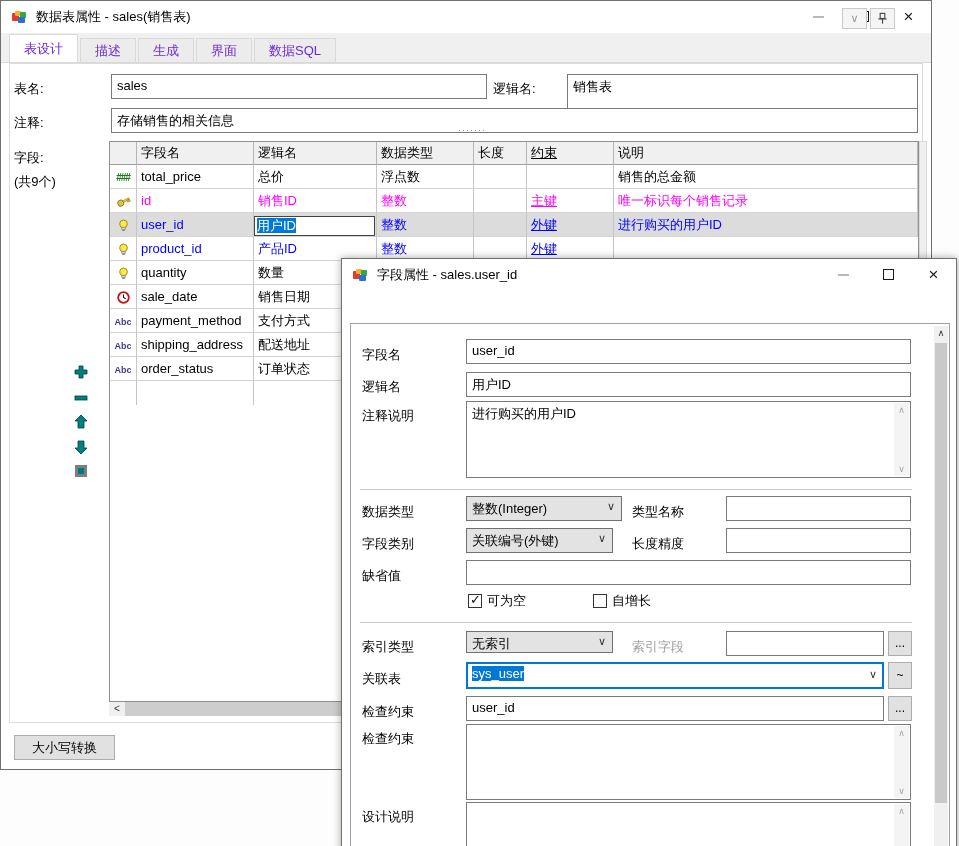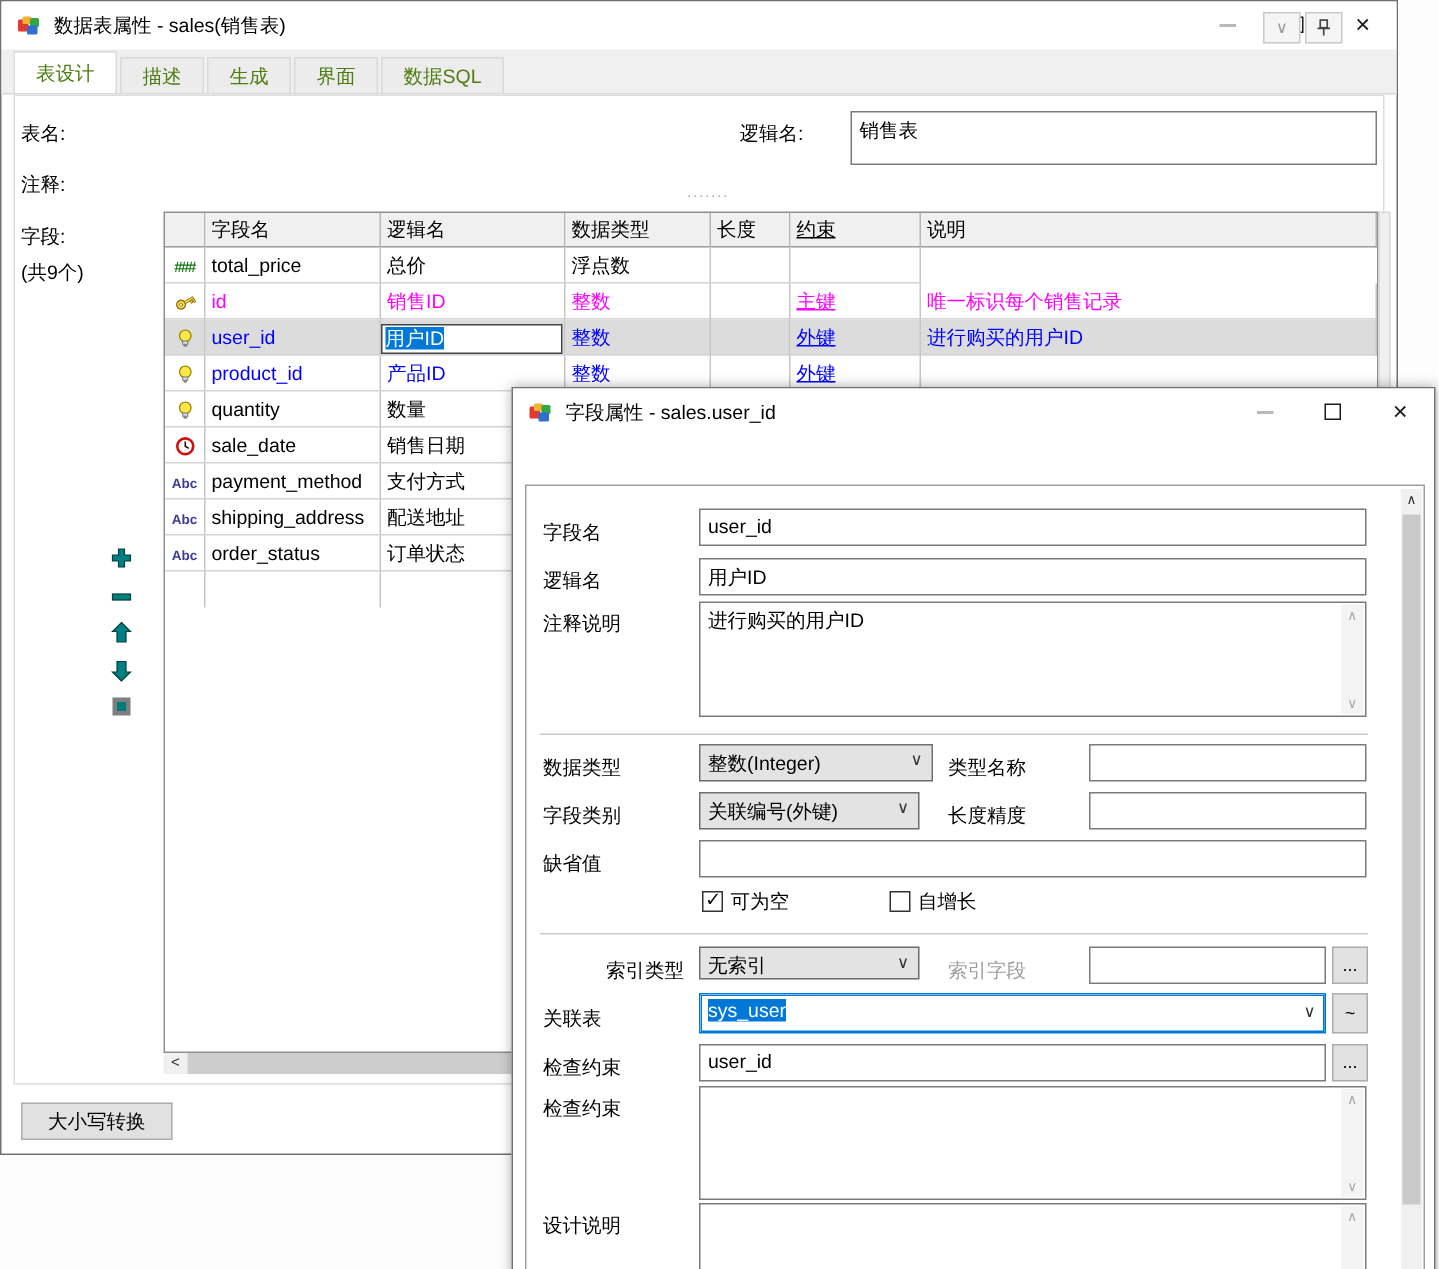--- a/index.html
+++ b/index.html
@@ -18,21 +18,21 @@
   .titlebar .ttl { font-size:13px; }
   .winbtns { position:absolute; right:0; top:0; height:31px; display:flex; }
   .winbtn { width:45px; height:31px; display:flex; align-items:center; justify-content:center; }
   .glyph-min { width:11px; height:2px; background:#b9b9b9; }
   .glyph-max { width:11px; height:11px; border:1.5px solid #1a1a1a; }
   .glyph-close { font-size:17px; line-height:1; color:#1a1a1a; font-weight:400; }
 
   .tabstrip { position:absolute; left:0; right:0; height:30px; background:#f0f0f0; border-bottom:1px solid #d9d9d9; display:flex; align-items:flex-end; }
   #main-win .tabstrip { top:32px; }
   #field-win .tabstrip { top:32px; }
-  .tab { height:24px; line-height:23px; padding:0 14px; border:1px solid #d9d9d9; border-bottom:none; margin-right:2px; background:#ececec; color:#4d7c0f; }
+  .tab { height:24px; line-height:23px; padding:0 14px; border:1px solid #d9d9d9; border-bottom:none; margin-right:2px; background:#ececec; color:#6d28d9; }
   .tab.active { height:28px; line-height:27px; background:#fff; position:relative; z-index:2; }
   .tabstrip .first { margin-left:8px; }
 
   .mini-btn { position:absolute; top:7px; width:25px; height:21px; background:#f5f5f5; border:1px solid #c9c9c9; display:flex; align-items:center; justify-content:center; font-size:11px; color:#9a9a9a; }
   #btn-collapse { right:64px; }
   #btn-pin { right:36px; color:#333; }
 
   .tabpage { position:absolute; left:8px; top:62px; width:914px; height:660px; background:#fff; border:1px solid #dcdcdc; }
 
   .lbl { position:absolute; white-space:nowrap; }
@@ -144,24 +144,26 @@
     <svg width="13" height="13" viewBox="0 0 14 14">
       <rect x="4.5" y="1.5" width="5" height="5.5" fill="none" stroke="#444" stroke-width="1.2"></rect>
       <line x1="2.5" y1="7.5" x2="11.5" y2="7.5" stroke="#444" stroke-width="1.2"></line>
       <line x1="7" y1="7.5" x2="7" y2="12.5" stroke="#444" stroke-width="1.2"></line>
     </svg>
   </div>
 
   <div class="tabpage"></div>
 
   <span class="lbl" style="left:13px; top:79px;">表名:</span>
+  <div class="inputbox" style="left:110px; top:73px; width:376px; height:25px;"><span>sales</span></div>
   <span class="lbl" style="left:492px; top:79px;">逻辑名:</span>
   <div class="inputbox" style="left:566px; top:73px; width:351px; height:36px;"><span>销售表</span></div>
 
   <span class="lbl" style="left:13px; top:113px;">注释:</span>
+  <div class="inputbox" style="left:110px; top:107px; width:807px; height:25px;"><span>存储销售的相关信息</span></div>
 
   <div class="splitter">·······</div>
 
   <span class="lbl" style="left:13px; top:148px;">字段:</span>
   <span class="lbl" style="left:13px; top:172px;">(共9个)</span>
 
   <svg class="side-ico" style="top:363px;" viewBox="0 0 16 16">
       <path d="M6 2h4v4h4v4h-4v4H6v-4H2V6h4z" fill="#008080" stroke="#003d3d" stroke-width="0.8"></path>
     </svg>
   <svg class="side-ico" style="top:389px;" viewBox="0 0 16 16">
@@ -189,20 +191,21 @@
       <div class="gcell col-d">说明</div>
     </div>
     <div id="grid-rows">
         <div class="grow c-black">
     <div class="gcell col-i"><span class="ic-num">###</span></div>
     <div class="gcell col-n">total_price</div>
     <div class="gcell col-l">总价</div>
     <div class="gcell col-t">浮点数</div>
     <div class="gcell col-len"></div>
     <div class="gcell col-c"></div>
+    <div class="gcell col-d">销售的总金额</div>
   </div>
         <div class="grow c-magenta">
     <div class="gcell col-i"><svg class="icon16" viewBox="0 0 16 16">
               <g transform="rotate(-30 8 8)">
                 <circle cx="4.6" cy="8" r="3.1" fill="#ffd84d" stroke="#8a7000"></circle>
                 <circle cx="4.6" cy="8" r="1.1" fill="#fff" stroke="#8a7000" stroke-width="0.6"></circle>
                 <rect x="7.6" y="7.2" width="7" height="1.7" fill="#ffd84d" stroke="#8a7000" stroke-width="0.6"></rect>
                 <rect x="11.4" y="8.8" width="1.3" height="2" fill="#ffd84d" stroke="#8a7000" stroke-width="0.6"></rect>
                 <rect x="13.4" y="8.8" width="1.2" height="2.6" fill="#ffd84d" stroke="#8a7000" stroke-width="0.6"></rect>
               </g>
@@ -366,21 +369,21 @@
         <span class="box"></span>
         <span>可为空</span>
       </div>
     <div class="cb" id="cb-autoinc" style="left:242px; top:268px;">
         <span class="box"></span>
         <span>自增长</span>
       </div>
 
     <div class="hr" style="left:9px; top:298px; width:552px;"></div>
 
-    <span class="dlbl" style="left:11px; top:314px;margin-left:42px;">索引类型</span>
+    <span class="dlbl" style="left:11px; top:314px;">索引类型</span>
     <div class="combo" style="left:115px; top:307px; width:147px; height:22px;"><span>无索引</span><span class="chev">∨</span></div>
     <span class="dlbl disabled" style="left:281px; top:314px;">索引字段</span>
     <div class="din" style="left:375px; top:307px; width:158px; height:25px;"><span></span></div>
     <div class="sq-btn" style="left:537px; top:307px; height:25px;">...</div>
 
     <span class="dlbl" style="left:11px; top:346px;">关联表</span>
     <div class="combo focused" style="left:115px; top:338px; width:418px; height:27px;"><span class="selmark">sys_user</span><span class="chev" style="top:5px;">∨</span></div>
     <div class="sq-btn" style="left:537px; top:338px; height:27px; line-height:25px;">~</div>
 
     <span class="dlbl" style="left:11px; top:379px;">检查约束</span>

